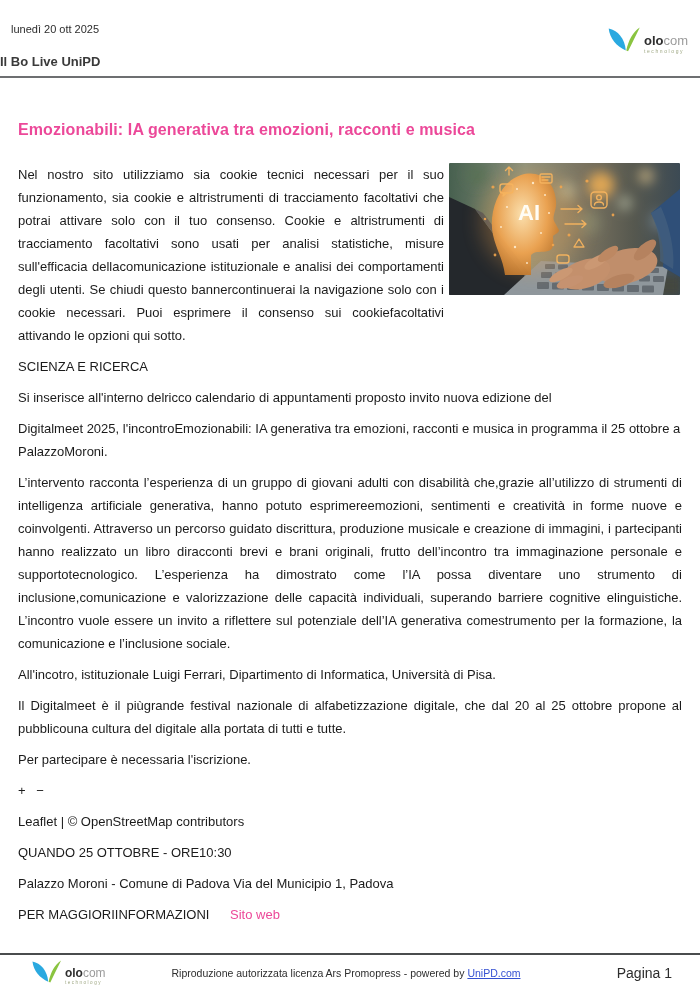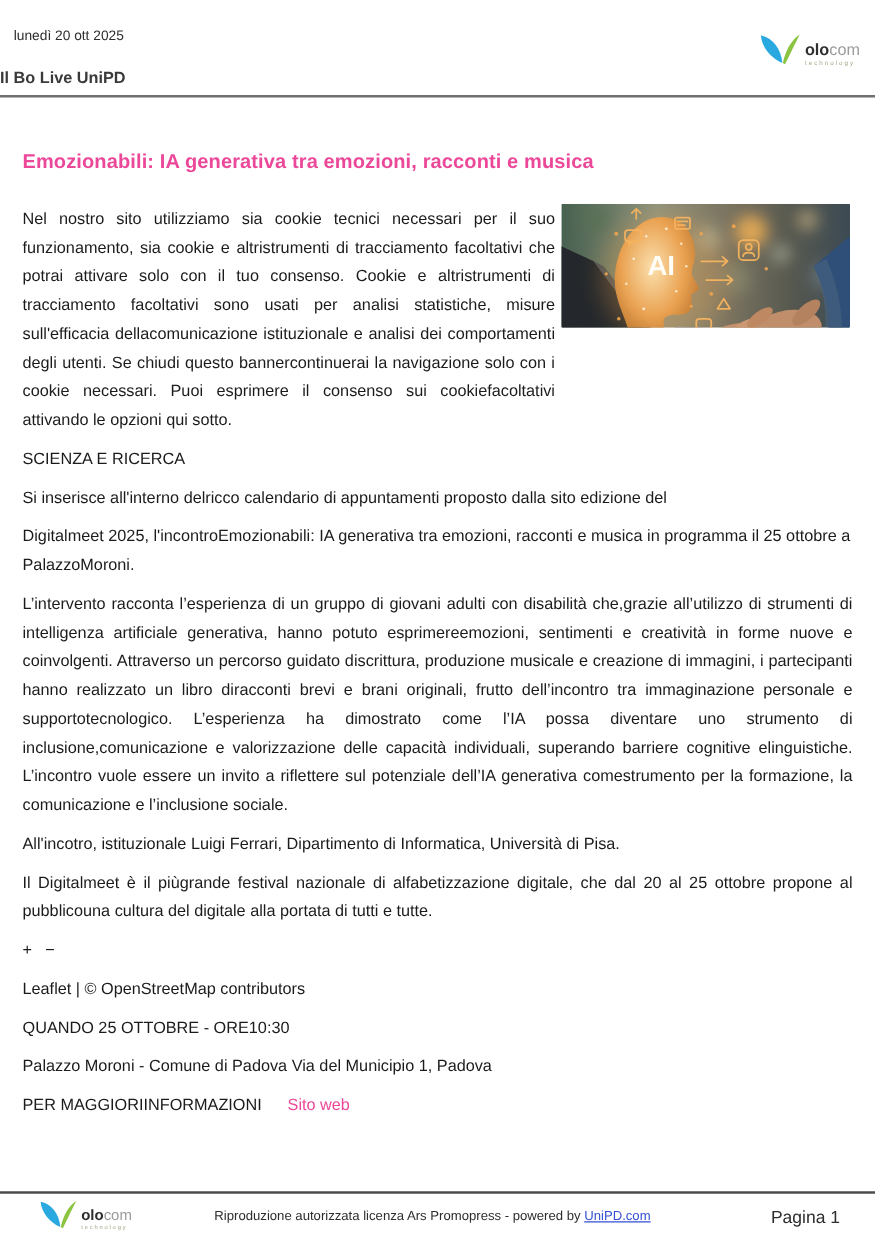--- a/index.html
+++ b/index.html
@@ -26,21 +26,21 @@
   .brand-tag { font-size: 5px; letter-spacing: 1.6px; color: #9fa884; margin-top: 1.5px; }
 
   
   .main { padding: 121px 18px 0 18px; }
   h1.title { font-size: 16px; font-weight: bold; color: #ec4899; margin-bottom: 24px; letter-spacing: 0.1px; }
   .lead { display: flex; align-items: flex-start; }
   .lead p { width: 426px; margin: 0; }
   p.body { font-size: 13px; line-height: 23px; color: #1b1b1b; }
   p.just { text-align: justify; }
   .mt { margin-top: 8px; }
-  .photo { width: 231px; height: 99px; margin-left: 5px; flex: 0 0 auto; overflow: hidden; border-radius: 1px; }
+  .photo { width: 231px; height: 132px; margin-left: 5px; flex: 0 0 auto; overflow: hidden; border-radius: 1px; }
   .photo svg { display: block; }
 
   .map-controls { margin-top: 8px; font-size: 13px; line-height: 23px; color: #1b1b1b; }
   .map-controls span { display: inline-block; cursor: pointer; }
   .map-controls .zo { margin-left: 7px; }
   .plainlink { color: #ec4899; text-decoration: none; margin-left: 17px; }
 
   
   .ftr { position: absolute; left: 0; right: 0; bottom: 0; height: 37px; border-top: 2px solid #4a4c4e; display: flex; align-items: center; }
   .ftr .brand { position: static; margin-left: 30px; width: 112px; transform: scale(0.92); transform-origin: left center; }
@@ -191,25 +191,26 @@
             <ellipse cx="147" cy="99" rx="13" ry="5" transform="rotate(-30 147 99)" fill="#cb9873"></ellipse>
             <ellipse cx="159" cy="91" rx="12" ry="5" transform="rotate(-36 159 91)" fill="#bd8862"></ellipse>
             <ellipse cx="170" cy="118" rx="16" ry="6" transform="rotate(-16 170 118)" fill="#b5825f"></ellipse>
             <ellipse cx="196" cy="87" rx="14" ry="6" transform="rotate(-42 196 87)" fill="#b5825f"></ellipse>
           </g>
         </svg>
       </div>
     </div>
 
     <p class="body mt">SCIENZA E RICERCA</p>
-    <p class="body mt">Si inserisce all'interno delricco calendario di appuntamenti proposto dalla sito edizione del</p>
+    <p class="body mt">Si inserisce all'interno delricco calendario di appuntamenti proposto invito nuova edizione del</p>
     <p class="body mt">Digitalmeet 2025, l'incontroEmozionabili: IA generativa tra emozioni, racconti e musica in programma il 25 ottobre a PalazzoMoroni.</p>
     <p class="body mt just">L’intervento racconta l’esperienza di un gruppo di giovani adulti con disabilità che,grazie all’utilizzo di strumenti di intelligenza artificiale generativa, hanno potuto esprimereemozioni, sentimenti e creatività in forme nuove e coinvolgenti. Attraverso un percorso guidato discrittura, produzione musicale e creazione di immagini, i partecipanti hanno realizzato un libro diracconti brevi e brani originali, frutto dell’incontro tra immaginazione personale e supportotecnologico. L’esperienza ha dimostrato come l’IA possa diventare uno strumento di inclusione,comunicazione e valorizzazione delle capacità individuali, superando barriere cognitive elinguistiche. L’incontro vuole essere un invito a riflettere sul potenziale dell’IA generativa comestrumento per la formazione, la comunicazione e l’inclusione sociale.</p>
     <p class="body mt">All'incotro, istituzionale Luigi Ferrari, Dipartimento di Informatica, Università di Pisa.</p>
     <p class="body mt just">Il Digitalmeet è il piùgrande festival nazionale di alfabetizzazione digitale, che dal 20 al 25 ottobre propone al pubblicouna cultura del digitale alla portata di tutti e tutte.</p>
+    <p class="body mt">Per partecipare è necessaria l'iscrizione.</p>
 
     <div class="map-controls">
       <span class="zi">+</span>
       <span class="zo">−</span>
     </div>
     <p class="body mt">Leaflet | © OpenStreetMap contributors</p>
 
     <p class="body mt">QUANDO 25 OTTOBRE - ORE10:30</p>
     <p class="body mt">Palazzo Moroni - Comune di Padova Via del Municipio 1, Padova</p>
     <p class="body mt"><span>PER MAGGIORIINFORMAZIONI</span> <a href="#" class="plainlink">Sito web</a></p>

